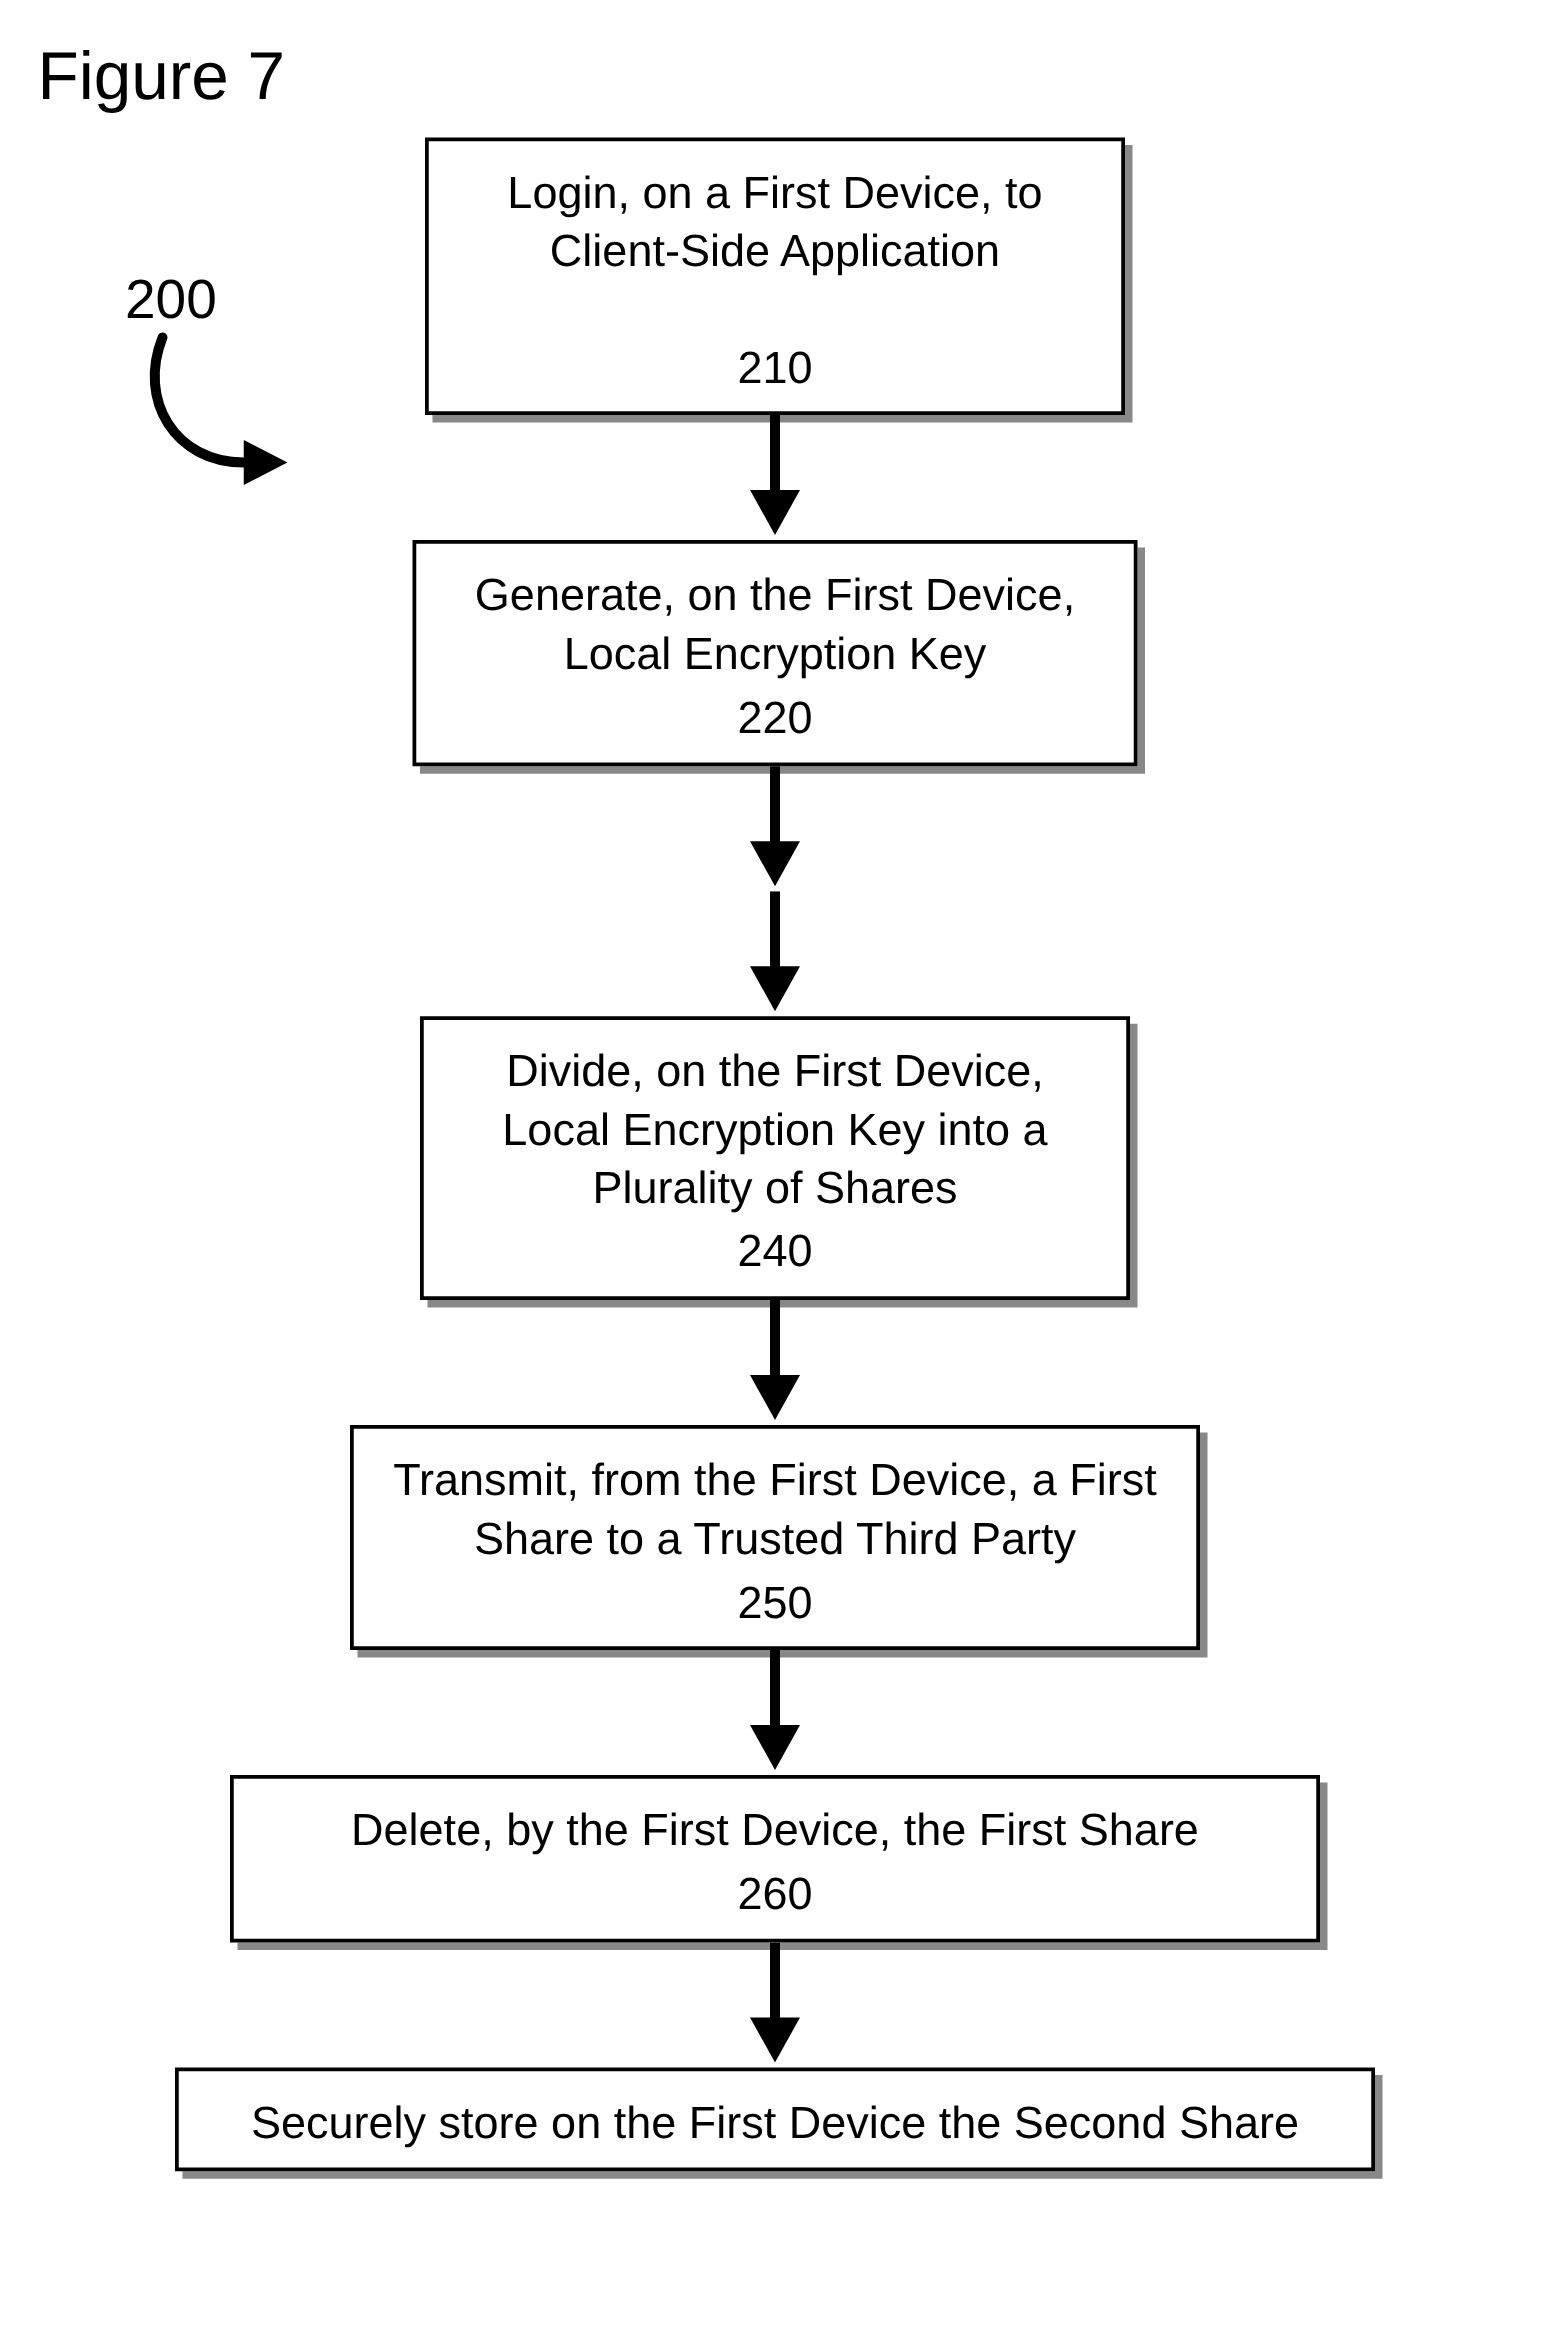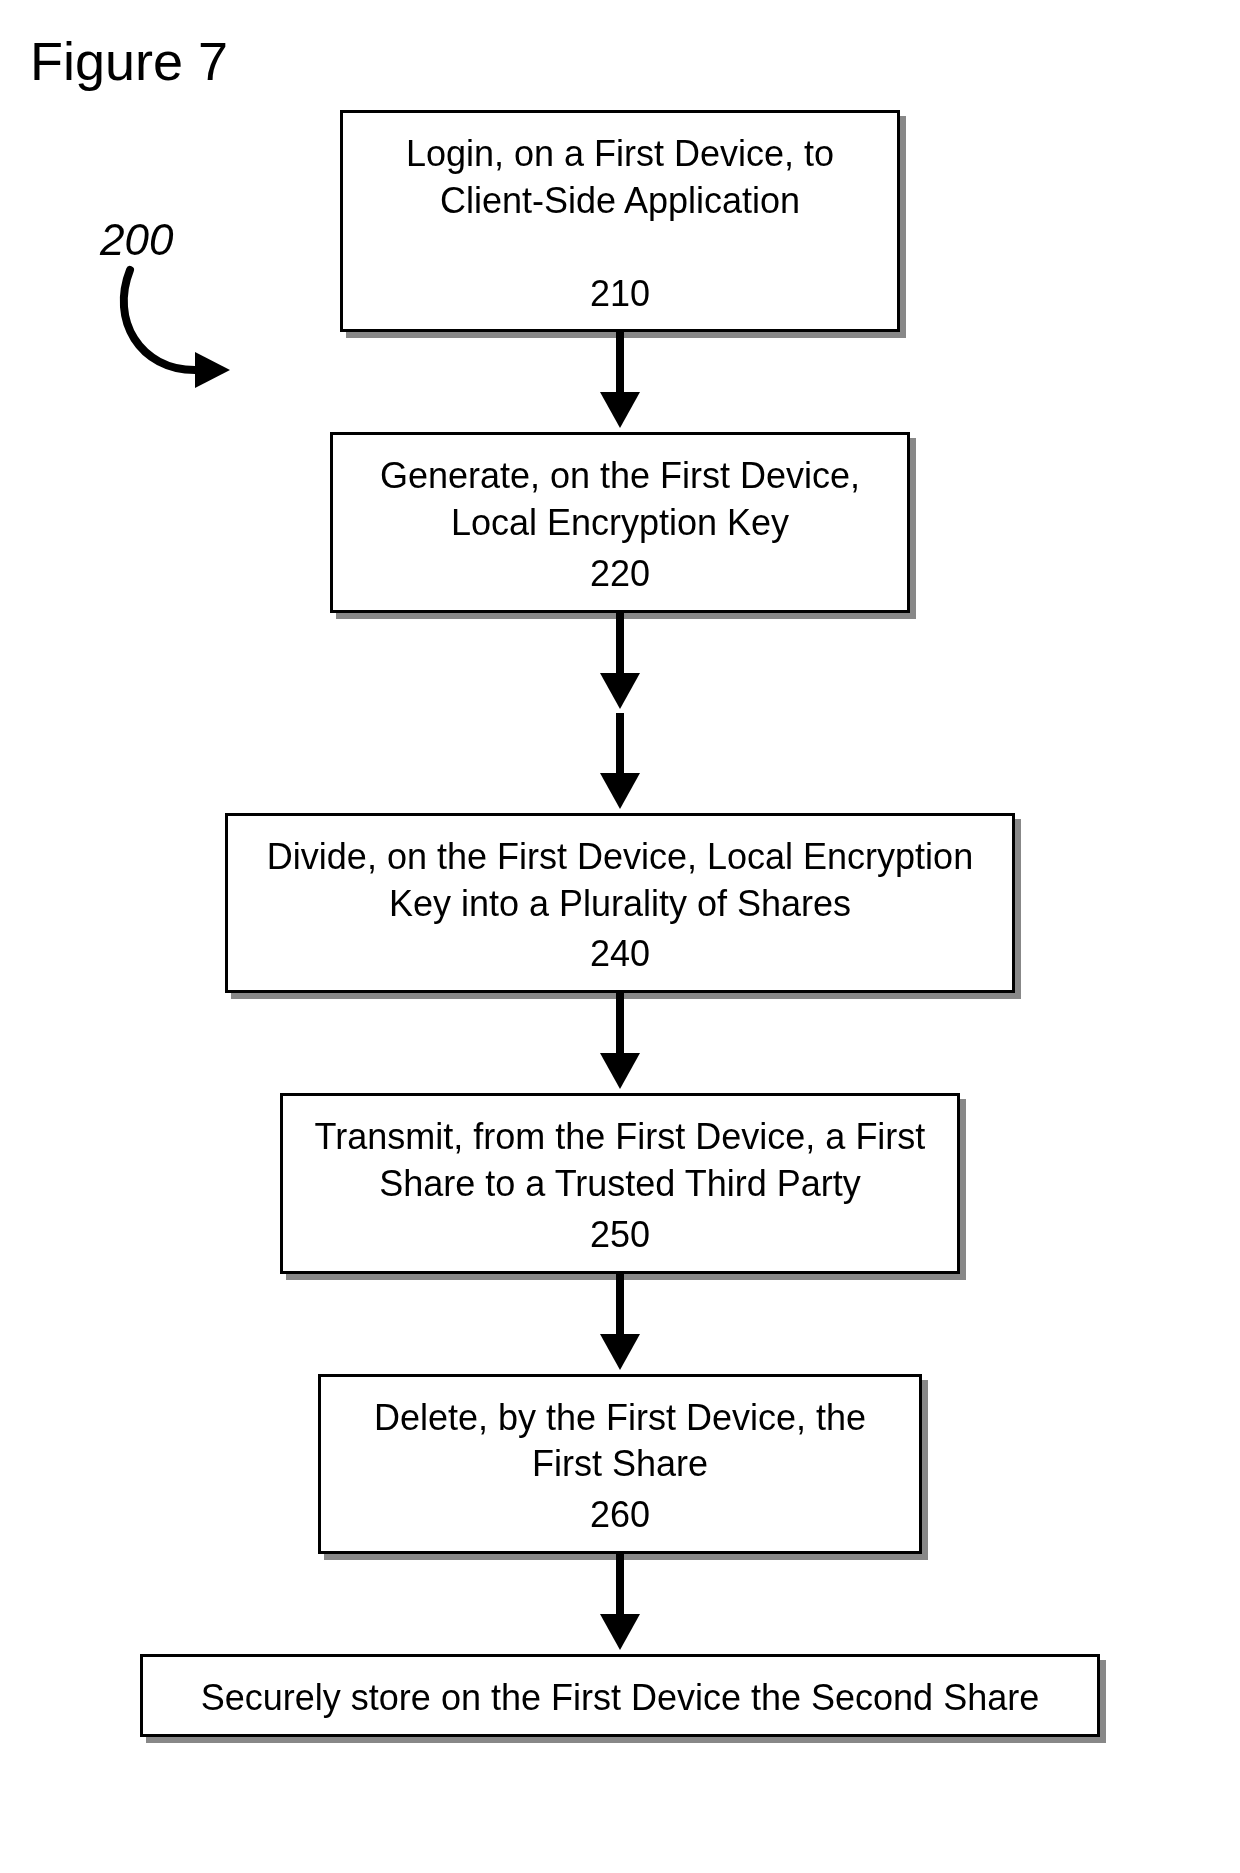--- a/index.html
+++ b/index.html
@@ -23,21 +23,20 @@
     font-weight: 400;
     font-family: "Trebuchet MS", "Segoe UI", Arial, sans-serif;
   }
   .ref-label {
     position: absolute;
     font-size: 44px;
   }
   .ref-num-200 {
     top: 215px;
     left: 100px;
-    font-style: italic;
   }
   .curve-arrow {
     position: absolute;
     top: 260px;
     left: 100px;
     width: 160px;
     height: 150px;
   }
   .flow {
     position: absolute;
@@ -68,23 +67,23 @@
   .arrow-down {
     width: 80px;
     height: 100px;
   }
   .arrow-down svg { display: block; }
 
   
   .w1 { width: 560px; gap: 42px; }
   .w2 { width: 580px; padding-left: 24px; }
   .w3 { width: 760px; }
-  .w4 { width: 790px; }
+  .w4 { width: 568px; }
   .w5 { width: 680px; }
-  .w6 { width: 604px; }
+  .w6 { width: 872px; }
   .w7 { width: 960px; }
 </style>
 </head>
 <body>
 
 <div class="page">
 
   <div class="title">Figure 7</div>
 
   <div class="ref-label ref-num-200">200</div>

